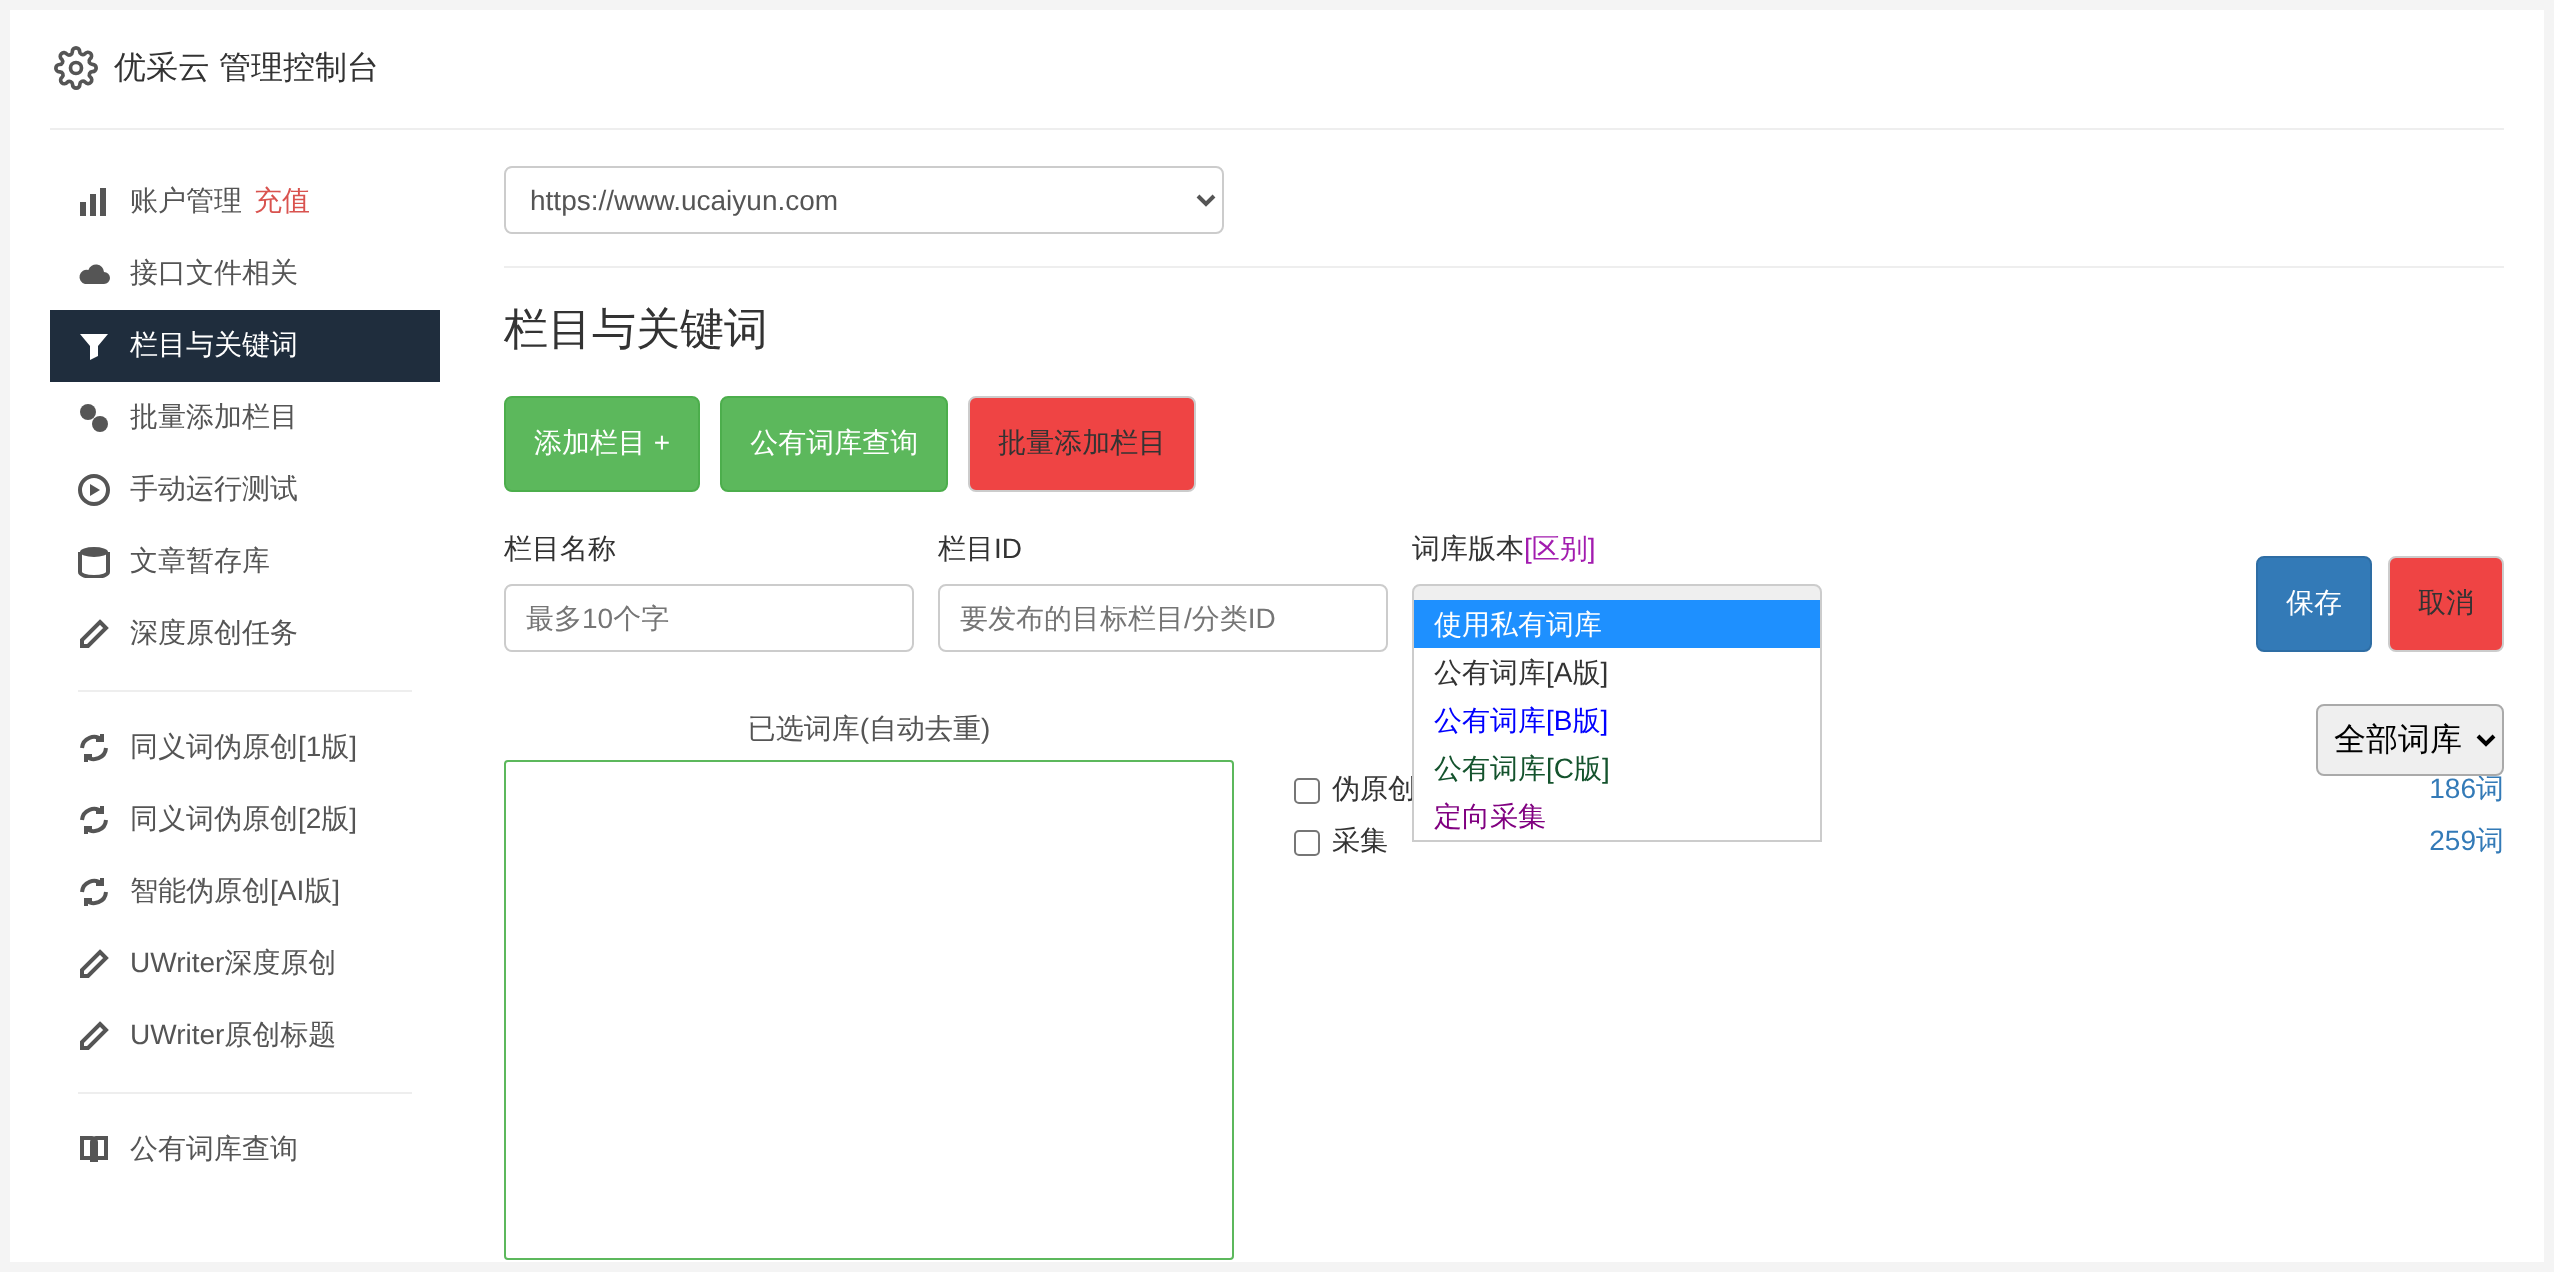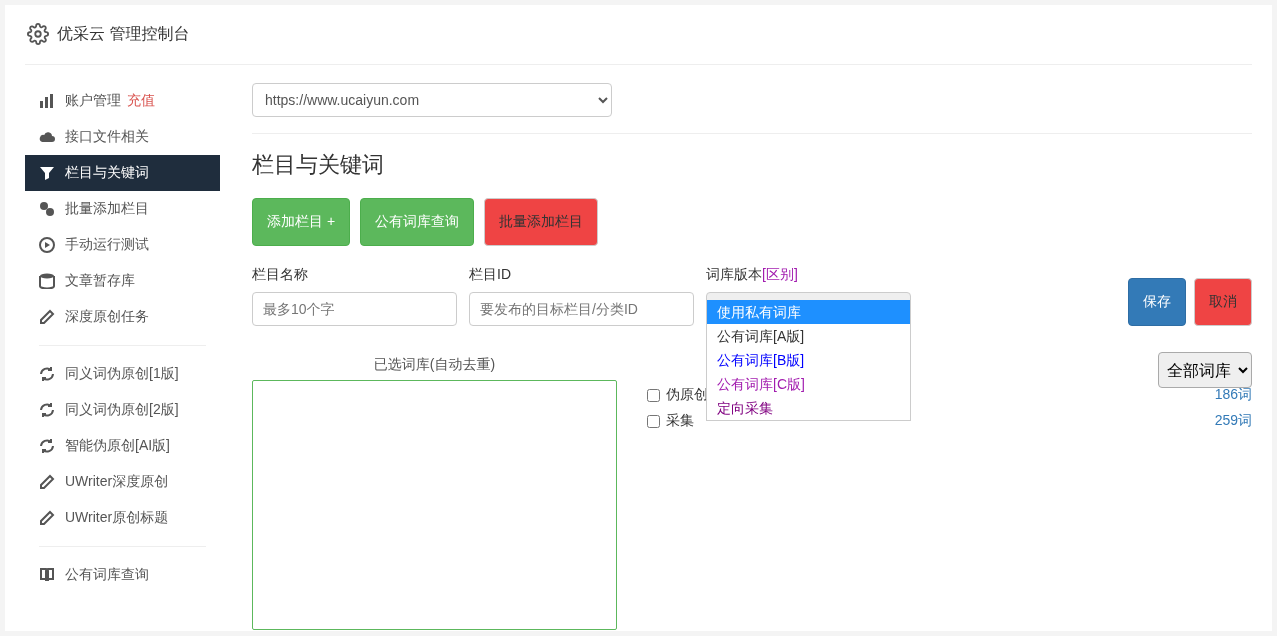--- a/index.html
+++ b/index.html
@@ -31,21 +31,21 @@
     .text-input{height:34px;border:1px solid #ccc;border-radius:4px;padding:0 10px;font-size:14px;color:#555}
     .w200{width:205px}
     .w230{width:225px}
     .w205{width:205px}
     select.text-input{padding:0 6px}
     .select-wrap{position:relative}
     .dropdown{position:absolute;top:34px;left:0;width:205px;background:#fff;border:1px solid #ccc;border-top:none;z-index:10;font-size:14px}
     .dropdown .opt{padding:2px 10px;cursor:pointer;line-height:20px}
     .dropdown .opt.selected{background:#1e90ff;color:#fff}
     .dropdown .opt.blue{color:#00f}
-    .dropdown .opt.red{color:#a21caf}
+    .dropdown .opt.red{color:#14532d}
     .dropdown .opt.purple{color:purple}
     .form-actions{margin-left:auto;display:flex;gap:8px}
     .lower{display:flex;gap:30px;margin-top:30px}
     .left-box{width:365px}
     .left-box .caption{text-align:center;color:#555;margin-bottom:6px}
     .green-box{border:1px solid #5cb85c;height:250px;border-radius:2px}
     .right-box{flex:1;position:relative}
     .filter-select{position:absolute;top:-4px;right:0;height:36px;border:1px solid #aaa;border-radius:4px;padding:0 4px;font-size:16px}
     .wordlib{}
     .wordlib-row{display:flex;align-items:center;padding:4px 0;color:#333}

